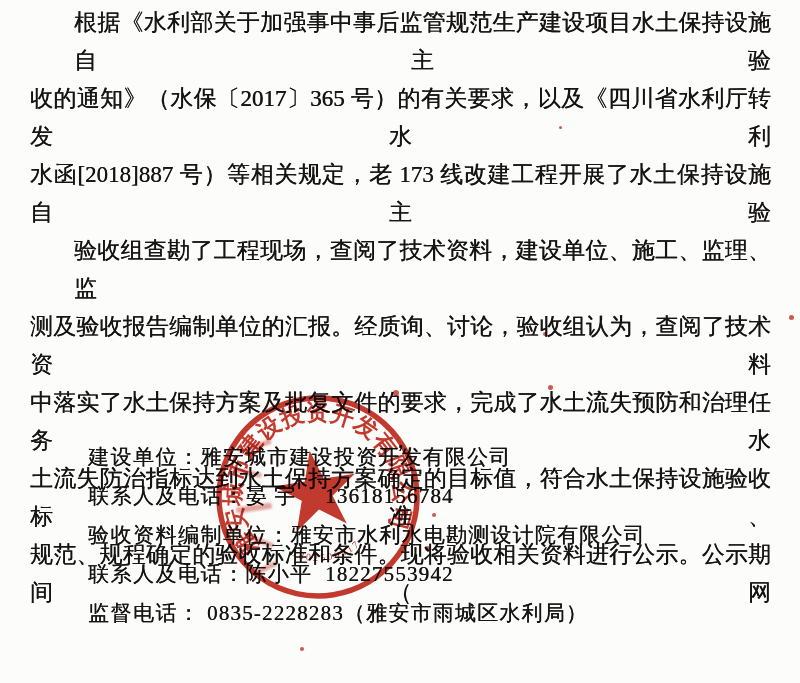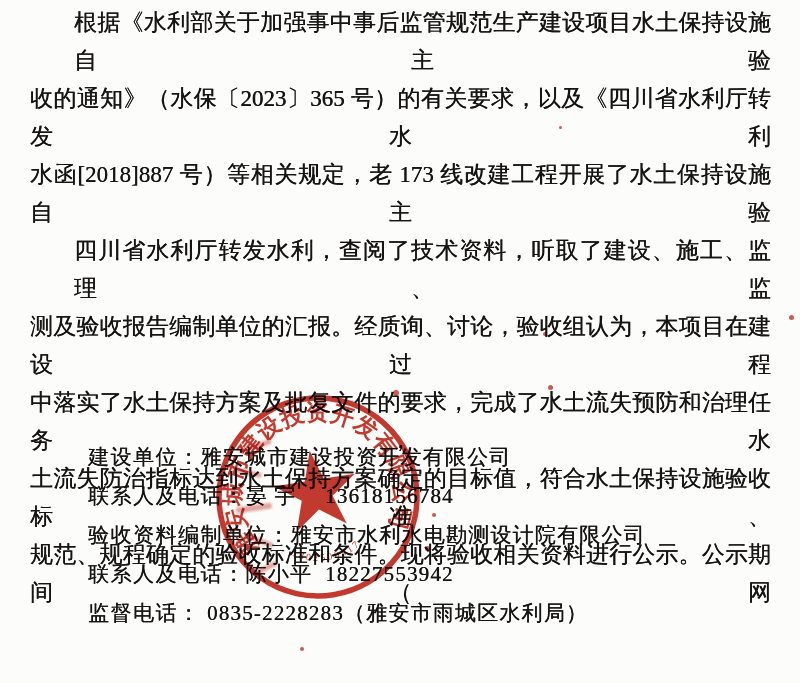--- a/index.html
+++ b/index.html
@@ -53,26 +53,26 @@
   .smudge.s5{left:252px;top:566px;width:26px;height:5px;transform:rotate(-25deg);}
 </style>
 </head>
 <body>
 
 <div class="page" style="background: rgb(252, 252, 250); color: rgb(23, 21, 19); --seal: #bf2318;">
 
   <div class="body-text">
       <div class="para">
         <div class="line j ind">根据《水利部关于加强事中事后监管规范生产建设项目水土保持设施自主验</div>
-        <div class="line j">收的通知》（水保〔2023〕365 号）的有关要求，以及《四川省水利厅转发水利</div>
+        <div class="line j">收的通知》（水保〔2017〕365 号）的有关要求，以及《四川省水利厅转发水利</div>
         <div class="line j">水函[2018]887 号）等相关规定，老 173 线改建工程开展了水土保持设施自主验</div>
       </div>
       <div class="para">
-        <div class="line j ind">四川省水利厅转发水利，查阅了技术资料，听取了建设、施工、监理、监</div>
-        <div class="line j">测及验收报告编制单位的汇报。经质询、讨论，验收组认为，本项目在建设过程</div>
+        <div class="line j ind">验收组查勘了工程现场，查阅了技术资料，建设单位、施工、监理、监</div>
+        <div class="line j">测及验收报告编制单位的汇报。经质询、讨论，验收组认为，查阅了技术资料</div>
         <div class="line j">中落实了水土保持方案及批复文件的要求，完成了水土流失预防和治理任务，水</div>
         <div class="line j">土流失防治指标达到水土保持方案确定的目标值，符合水土保持设施验收标准、</div>
         <div class="line j">规范、规程确定的验收标准和条件。现将验收相关资料进行公示。公示期间（网</div>
       </div>
     </div>
 
   <div class="contact"><div class="c-row"><span class="c-label">建设单位：</span><span class="c-value">雅安城市建设投资开发有限公司</span></div><div class="c-row"><span class="c-label">联系人及电话：</span><span class="c-value">晏 宇　 13618156784</span></div><div class="c-row"><span class="c-label">验收资料编制单位：</span><span class="c-value">雅安市水利水电勘测设计院有限公司</span></div><div class="c-row"><span class="c-label">联系人及电话：</span><span class="c-value">陈小平  18227553942</span></div><div class="c-row"><span class="c-label">监督电话：</span><span class="c-value"> 0835-2228283（雅安市雨城区水利局）</span></div></div>
 
   <div class="smudge s1"></div>
   <div class="smudge s2"></div>

